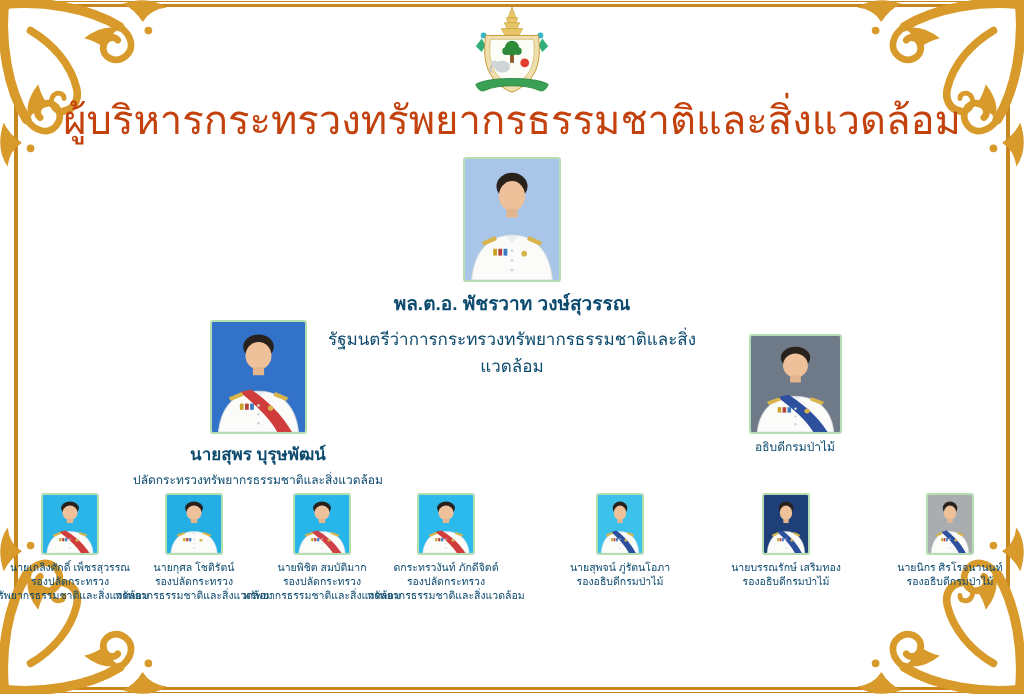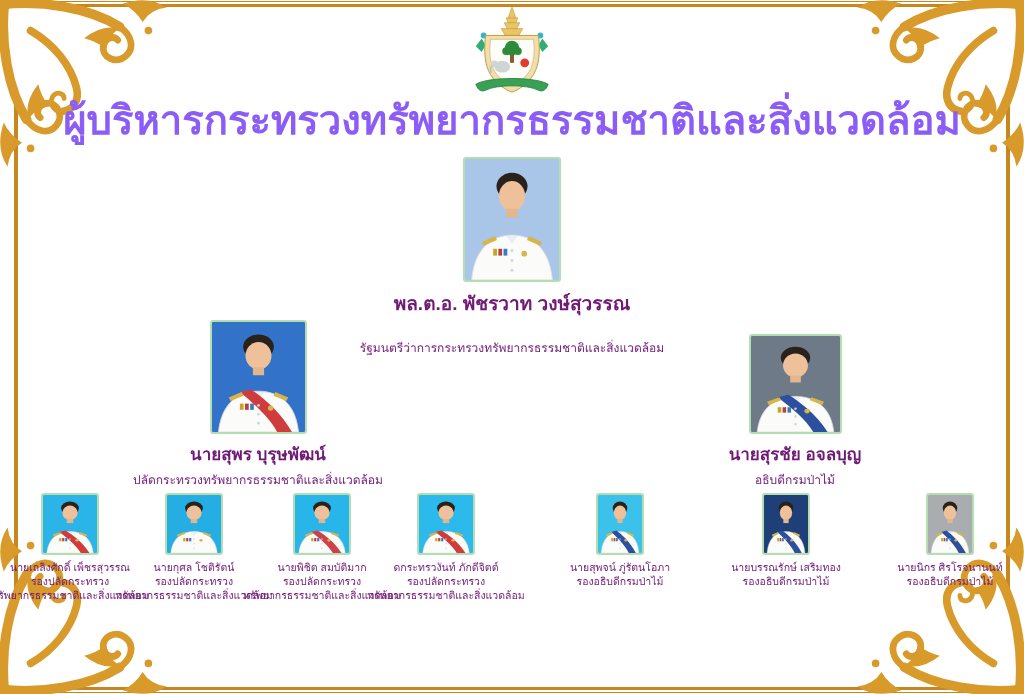--- a/index.html
+++ b/index.html
@@ -13,29 +13,29 @@
   .vline.left{left:14px;}
   .vline.right{right:14px;}
   .corner{position:absolute;width:182px;height:182px;}
   .corner.tl{left:-2px;top:-2px;}
   .corner.tr{right:-2px;top:-2px;transform:scaleX(-1);}
   .corner.bl{left:-2px;bottom:-2px;transform:scaleY(-1);}
   .corner.br{right:-2px;bottom:-2px;transform:scale(-1,-1);}
   
   .crest{position:absolute;left:468px;top:6px;width:88px;height:98px;}
   .main-title{position:absolute;left:0;right:0;top:98px;text-align:center;
-              font-size:40px;font-weight:bold;color:#8b5cf6;line-height:1.1;}
+              font-size:40px;font-weight:normal;color:#c2410c;line-height:1.1;}
   
-  .person{position:absolute;text-align:center;color:#701a75;}
+  .person{position:absolute;text-align:center;color:#0c4a6e;}
   .photo{margin:0 auto;border:2px solid #b5deb0;border-radius:3px;overflow:hidden;
          background:#fff;box-sizing:border-box;}
   .photo svg{display:block;width:100%;height:100%;}
   .photo-wrap{height:114px;display:flex;align-items:flex-end;justify-content:center;}
   .pname.lg{margin-top:6px;font-size:19px;font-weight:600;}
-  .ptitle.lg{margin-top:20px;font-size:12px;}
+  .ptitle.lg{margin-top:7px;font-size:17px;}
   .pname.md{margin-top:6px;font-size:17px;font-weight:600;}
   .ptitle.md{margin-top:3px;font-size:12px;}
   .pname.sm{margin-top:5px;font-size:10.5px;line-height:1.35;}
   .ptitle.sm{font-size:10.5px;line-height:1.35;}
 </style>
 </head>
 <body>
 
 <div class="canvas">
 
@@ -155,21 +155,20 @@
     <div class="photo-wrap">
       <figure class="photo" style="width:93px;height:100px">
         <svg viewBox="0 0 100 124" preserveAspectRatio="none">
           <rect x="0" y="0" width="100" height="124" fill="#6e7a87"></rect>
           <use href="#figure"></use>
           <path d="M30,79 C45,92 62,108 70,124 L86,124 C74,102 56,86 42,76 Z" fill="#2c4f9e"></path>
           <use href="#figure-deco"></use>
         </svg>
       </figure>
     </div>
-    <div class="pname md">นายสุรชัย อจลบุญ</div>
     <div class="ptitle md">อธิบดีกรมป่าไม้</div>
   </div>
 
   <div class="person" style="left:-15px;top:493px;width:170px">
     <figure class="photo" style="width:58px;height:62px">
       <svg viewBox="0 0 100 124" preserveAspectRatio="none">
         <rect width="100" height="124" fill="#2ab4e8"></rect>
         <use href="#figure"></use>
         <path d="M30,79 C45,92 62,108 70,124 L86,124 C74,102 56,86 42,76 Z" fill="#d03c3c"></path>
         <use href="#figure-deco"></use>

